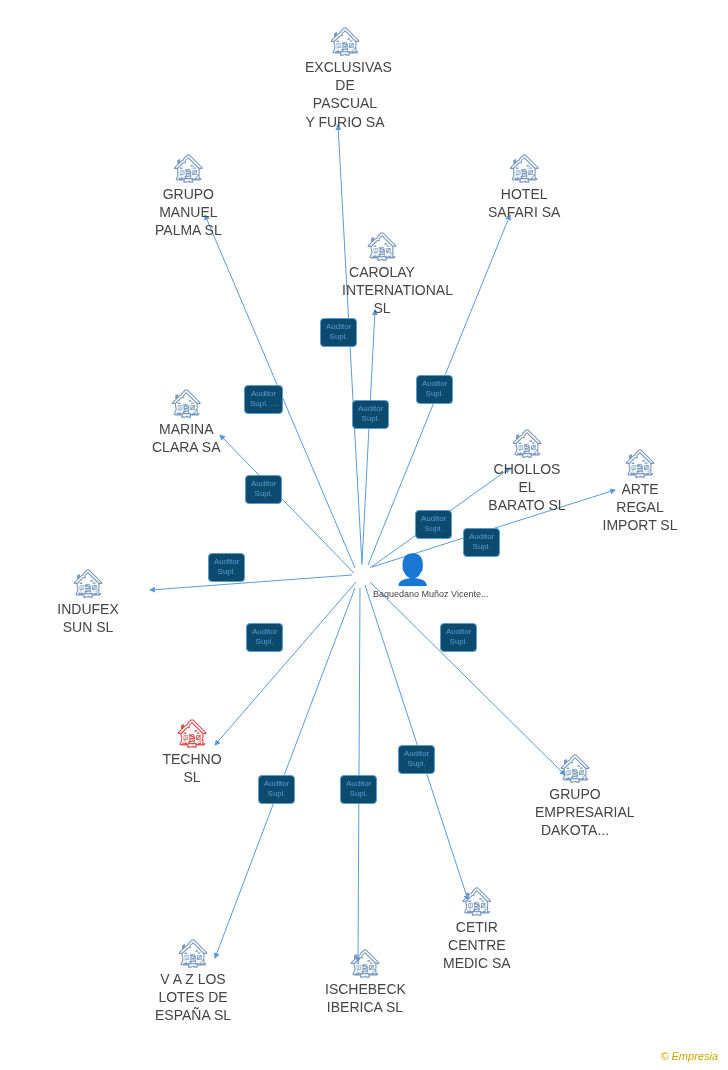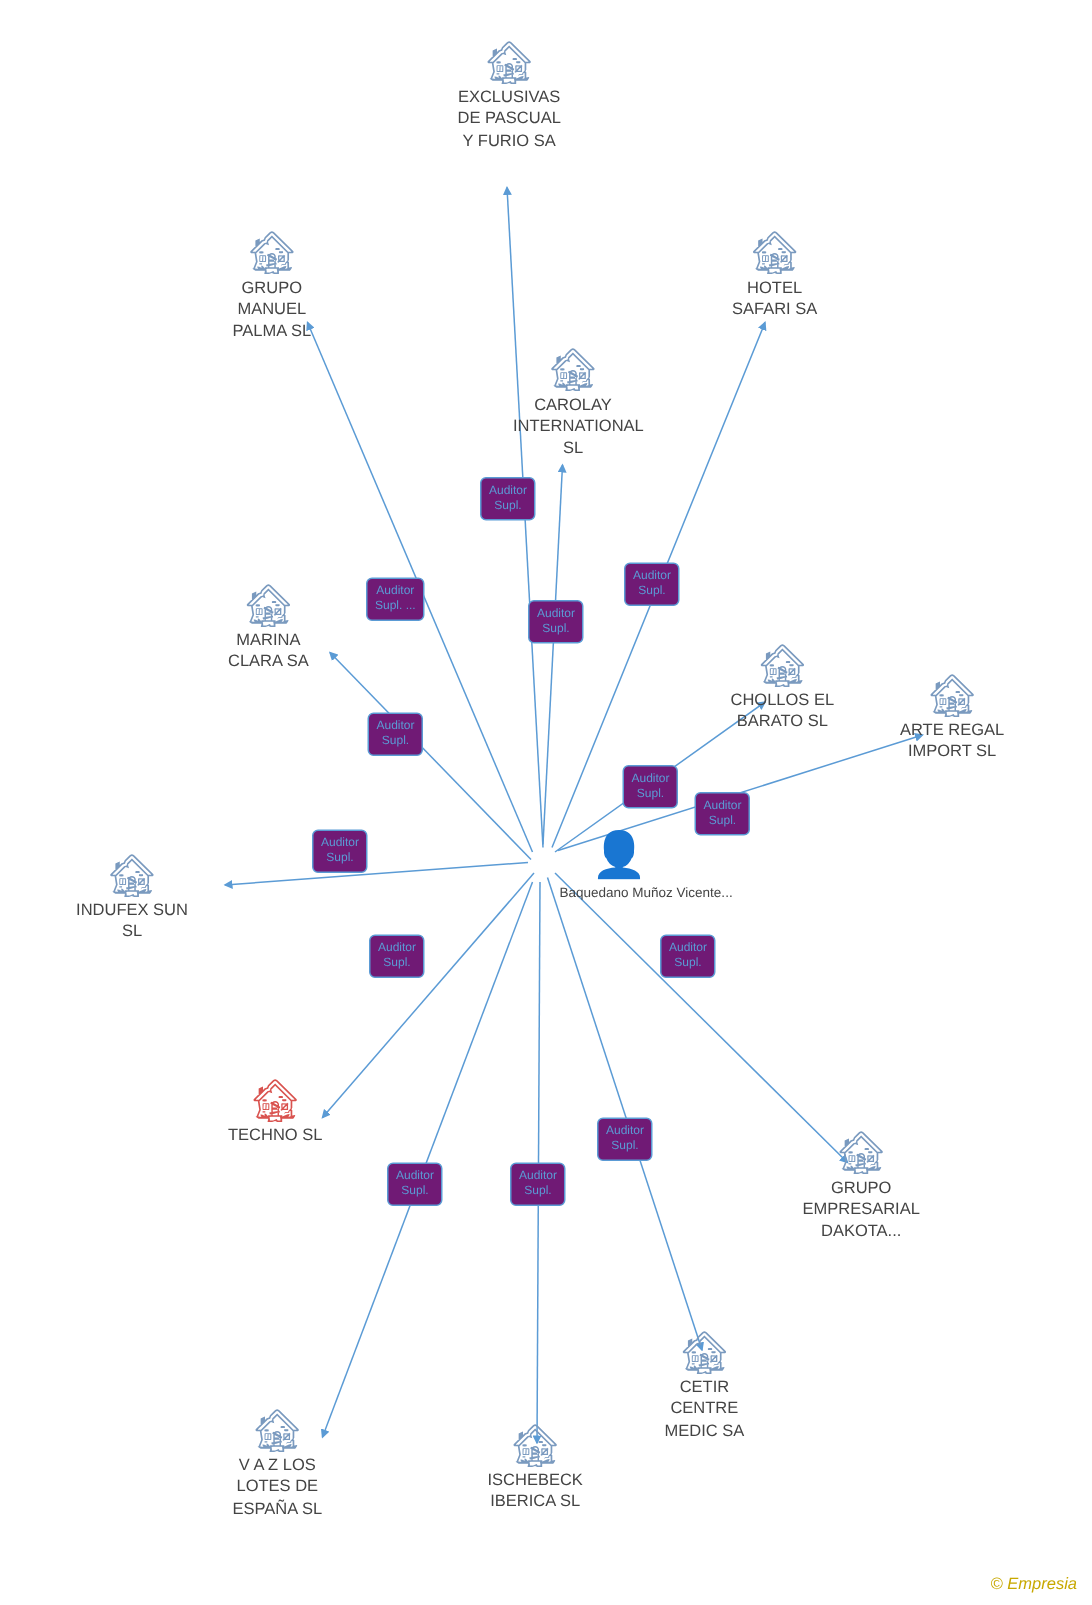--- a/index.html
+++ b/index.html
@@ -26,21 +26,21 @@
     }
     .building-icon {
       font-size: 28px;
       color: #7a9abf;
       line-height: 1;
     }
     .building-icon.red {
       color: #d9534f;
     }
     .node-label {
-      font-size: 11px;
+      font-size: 14px;
       color: #444;
       margin-top: 2px;
       line-height: 1.3;
       text-align: center;
       max-width: 80px;
     }
     .person-icon {
       font-size: 30px;
       color: #666;
     }
@@ -49,21 +49,21 @@
       color: #444;
       margin-top: 2px;
       line-height: 1.3;
       text-align: center;
       margin-left: 35px;
     }
     .auditor-box {
       position: absolute;
       border: 1px solid #5b9bd5;
       border-radius: 4px;
-      background: #701a75;
+      background: #0c4a6e;
       padding: 3px 5px;
       font-size: 8px;
       color: #5b9bd5;
       text-align: center;
       line-height: 1.3;
       white-space: nowrap;
     }
     .watermark {
       position: absolute;
       bottom: 8px;

